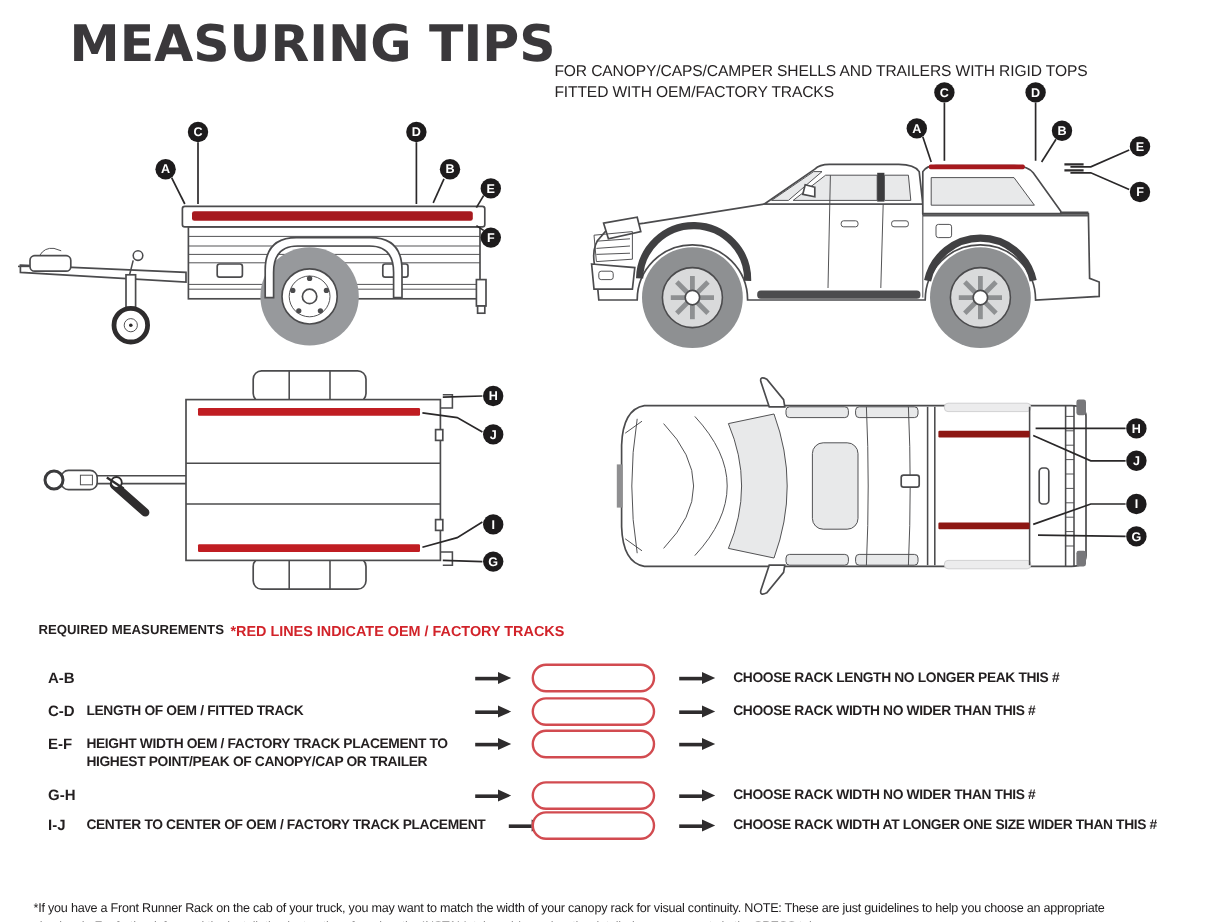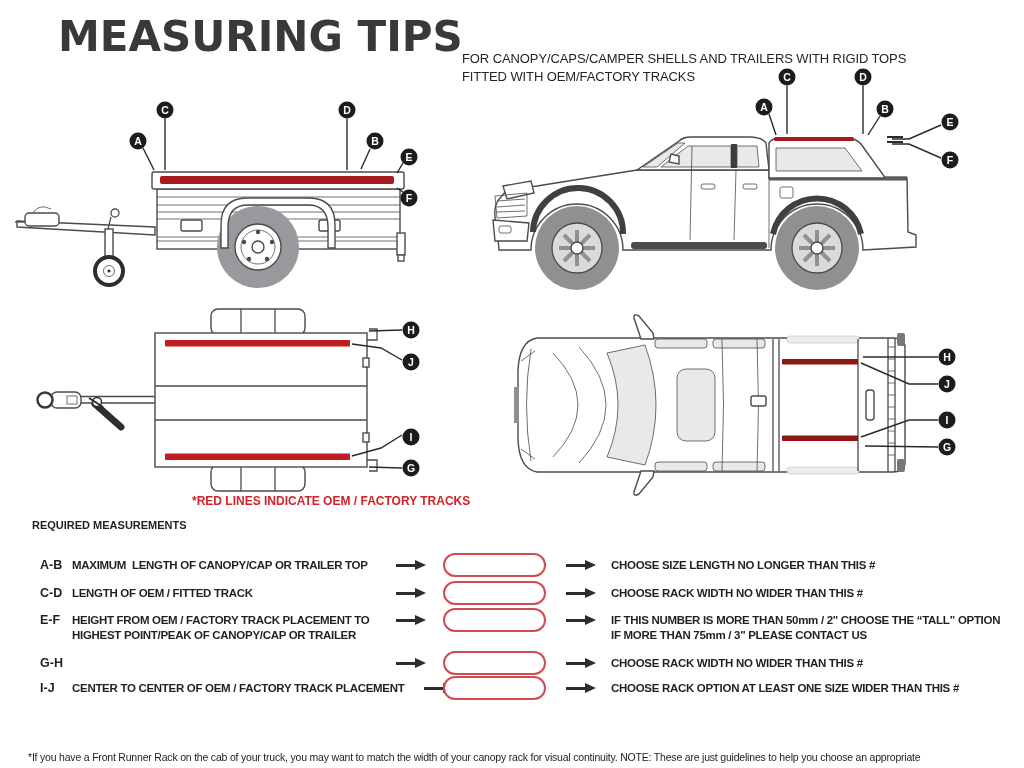--- a/index.html
+++ b/index.html
@@ -6,21 +6,21 @@
   body{width:1024px;height:768px;position:relative;overflow:hidden;
        font-family:"Liberation Sans",sans-serif;color:#231f20;}
   .abs{position:absolute;}
   
   .title{left:34px;top:12px;font-family:"DejaVu Sans",sans-serif;font-weight:bold;
          font-size:42px;letter-spacing:0px;color:#3a383b;margin-left:24px;}
   .subtitle{left:462px;top:22px;font-weight:normal;font-size:13px;line-height:1.4;
             letter-spacing:-0.1px;color:#262324;white-space:pre-line;margin-top:28px;}
   
   .sec-title{left:32px;top:519px;font-weight:bold;font-size:11px;}
-  .red-note{left:192px;top:494px;font-weight:bold;font-size:12px;color:#d2232a;text-align:right;}
+  .red-note{left:192px;top:519px;font-weight:bold;font-size:12px;color:#d2232a;text-align:right;}
   .m-row{left:0;width:835px;height:28px;}
   .m-key{position:absolute;left:40px;top:5px;font-weight:bold;font-size:12.5px;}
   .m-desc{position:absolute;left:72px;top:5px;width:335px;font-weight:bold;font-size:11.5px;
           letter-spacing:-0.3px;line-height:14.5px;white-space:pre-wrap;}
   .m-instr{position:absolute;left:611px;top:5px;width:405px;font-weight:bold;font-size:11.5px;
            letter-spacing:-0.3px;line-height:14.5px;white-space:pre-wrap;}
   .m-pill{position:absolute;left:443px;top:0;width:99px;height:20px;border:2px solid #d24b50;
           border-radius:13px;background:#fff;}
   .arrow{position:absolute;top:7px;width:30px;height:10px;}
   .arrow::before{content:"";position:absolute;left:0;top:3.5px;width:19px;height:3px;background:#2e2c2d;}
@@ -340,58 +340,55 @@
     <circle cx="452" cy="142" r="8.5"></circle>
       <text x="452" y="145.5">G</text>
   </g>
 </svg>
 
 <div class="abs sec-title">REQUIRED MEASUREMENTS</div>
 <div class="abs red-note">*RED LINES INDICATE OEM / FACTORY TRACKS</div>
 
 <div class="abs m-row" style="top:553px">
   <span class="m-key">A-B</span>
-  <span class="m-desc">MAXIMUM  LENGTH OF CANOPY/CAP OR TRAILER TOP</span>
   <span class="arrow arrow1"></span>
   <div class="m-pill"></div>
   <span class="arrow arrow2"></span>
-  <span class="m-instr">CHOOSE SIZE LENGTH NO LONGER THAN THIS #</span>
+  <span class="m-instr">CHOOSE RACK LENGTH NO LONGER PEAK THIS #</span>
 </div>
 
 <div class="abs m-row" style="top:581px">
   <span class="m-key">C-D</span>
   <span class="m-desc">LENGTH OF OEM / FITTED TRACK</span>
   <span class="arrow arrow1"></span>
   <div class="m-pill"></div>
   <span class="arrow arrow2"></span>
   <span class="m-instr">CHOOSE RACK WIDTH NO WIDER THAN THIS #</span>
 </div>
 
 <div class="abs m-row" style="top:608px;height:40px">
   <span class="m-key">E-F</span>
-  <span class="m-desc">HEIGHT FROM OEM / FACTORY TRACK PLACEMENT TO
+  <span class="m-desc">HEIGHT WIDTH OEM / FACTORY TRACK PLACEMENT TO
 HIGHEST POINT/PEAK OF CANOPY/CAP OR TRAILER</span>
   <span class="arrow arrow1"></span>
   <div class="m-pill"></div>
   <span class="arrow arrow2"></span>
-  <span class="m-instr">IF THIS NUMBER IS MORE THAN 50mm / 2" CHOOSE THE “TALL” OPTION
-IF MORE THAN 75mm / 3" PLEASE CONTACT US</span>
 </div>
 
 <div class="abs m-row" style="top:651px">
   <span class="m-key">G-H</span>
   <span class="arrow arrow1"></span>
   <div class="m-pill"></div>
   <span class="arrow arrow2"></span>
   <span class="m-instr">CHOOSE RACK WIDTH NO WIDER THAN THIS #</span>
 </div>
 
 <div class="abs m-row" style="top:676px">
   <span class="m-key">I-J</span>
   <span class="m-desc">CENTER TO CENTER OF OEM / FACTORY TRACK PLACEMENT</span>
   <span class="arrow arrow1" style="left:424px"></span>
   <div class="m-pill"></div>
   <span class="arrow arrow2"></span>
-  <span class="m-instr">CHOOSE RACK OPTION AT LEAST ONE SIZE WIDER THAN THIS #</span>
+  <span class="m-instr">CHOOSE RACK WIDTH AT LONGER ONE SIZE WIDER THAN THIS #</span>
 </div>
 
 <div class="abs footnote">*If you have a Front Runner Rack on the cab of your truck, you may want to match the width of your canopy rack for visual continuity. NOTE: These are just guidelines to help you choose an appropriate
 sized rack. For further info, read the installation instructions found on the INSTALL tab and /or review the detailed measurements in the SPECS tab.</div>
 
 </body></html>

